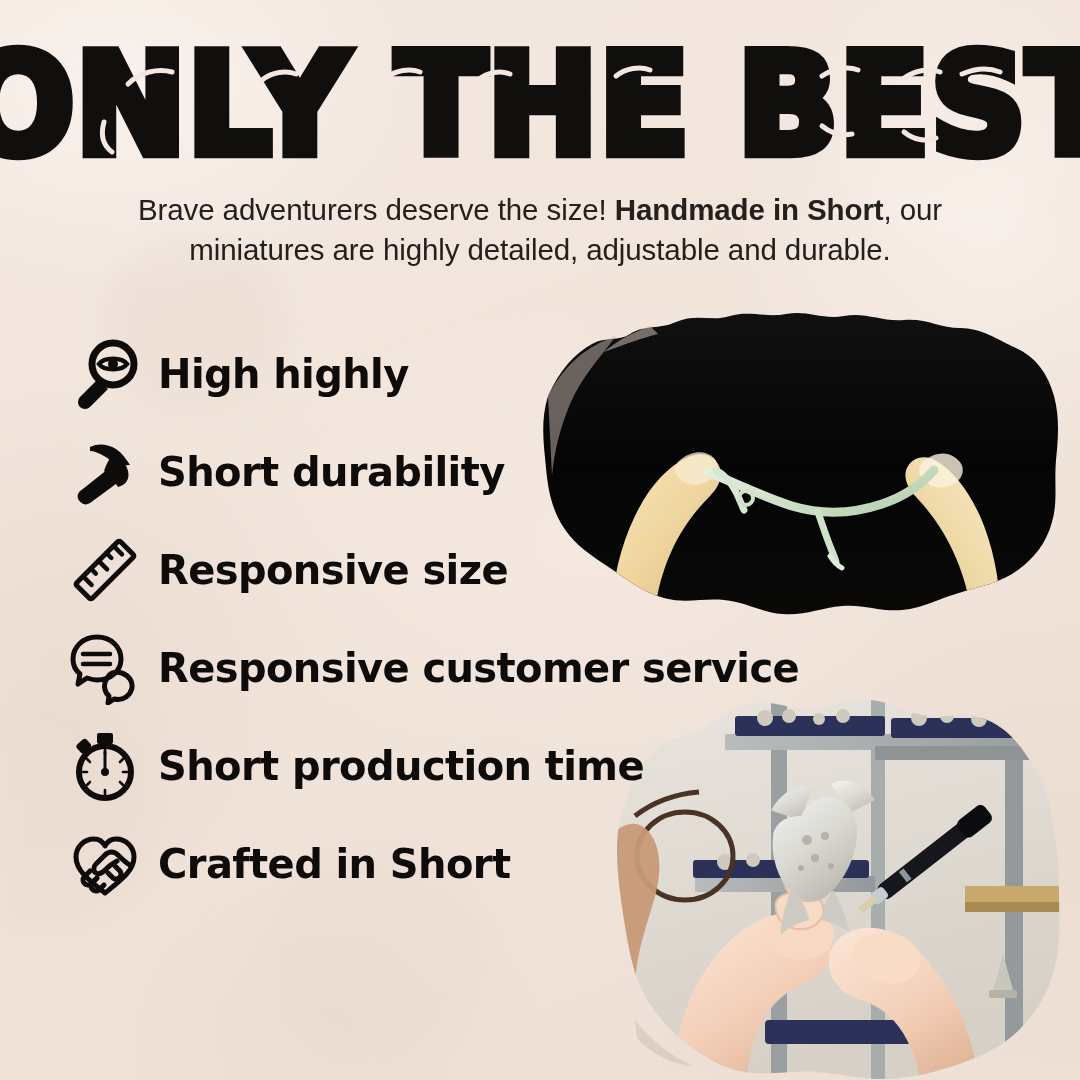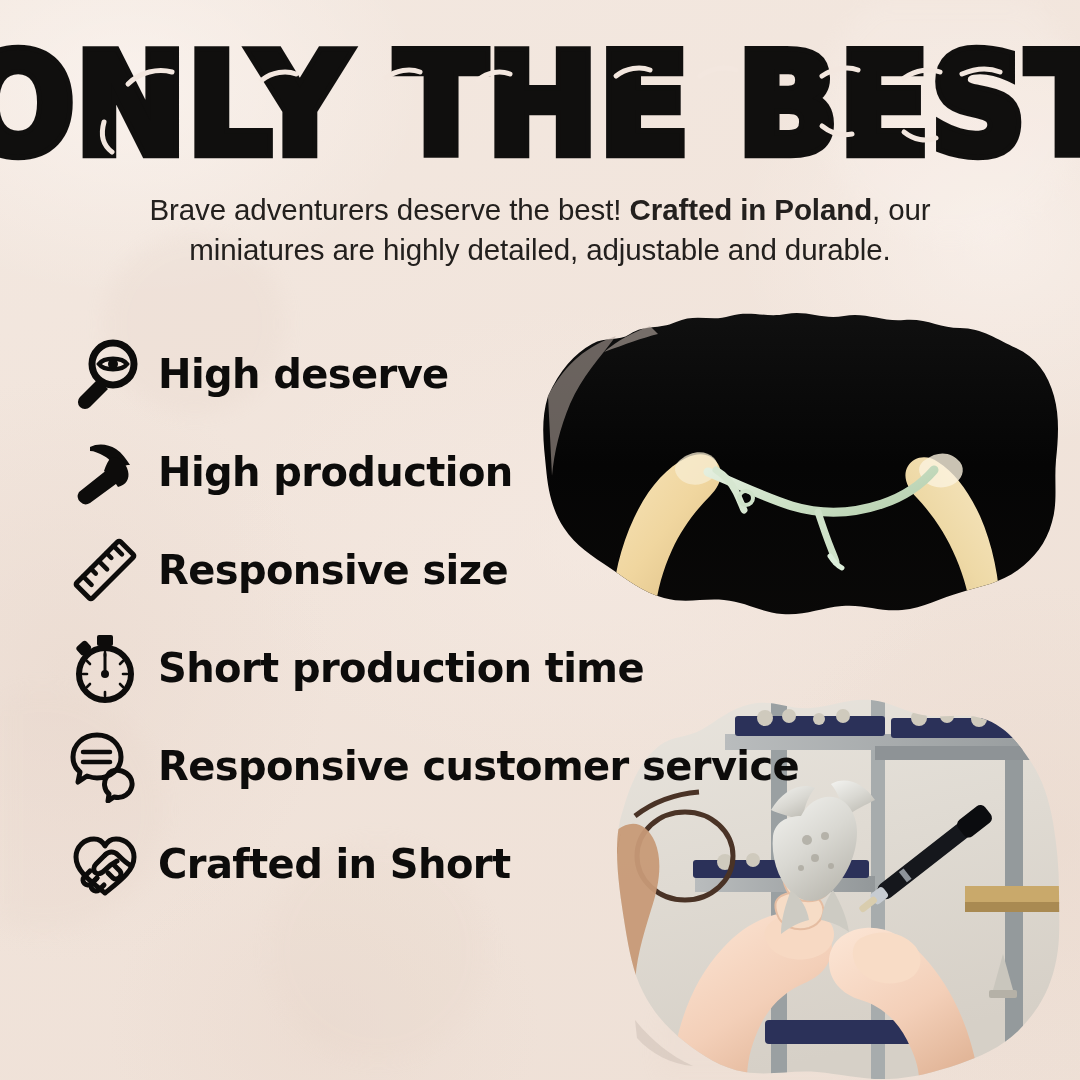--- a/index.html
+++ b/index.html
@@ -365,72 +365,90 @@
       <path d="M700,28 C712,20 726,18 736,22"></path>
       <path d="M822,28 C834,20 848,18 858,22"></path>
       <path d="M822,78 C832,86 842,88 852,86"></path>
       <path d="M904,30 C916,22 930,20 940,24"></path>
       <path d="M904,84 C914,92 926,94 936,90"></path>
       <path d="M962,26 C976,20 990,20 1000,24"></path>
     </g>
   </svg>
 
   <div class="subtitle">
-    <span>Brave adventurers deserve the best! </span><b>Crafted in Poland</b><span>, our miniatures are highly detailed, adjustable and durable.</span>
+    <span>Brave adventurers deserve the size! </span><b>Handmade in Short</b><span>, our miniatures are highly detailed, adjustable and durable.</span>
   </div>
 
   <div class="features">
 
     <div class="feature">
       <span class="feature-icon">
         <svg width="74" height="74" viewBox="0 0 74 74">
           <g fill="none" stroke="#0d0c0b" stroke-width="7">
             <circle cx="45" cy="27" r="21"></circle>
           </g>
           <path d="M30,42 L12,60 a7,7 0 0 0 10,10 L40,52 Z" fill="#0d0c0b"></path>
           <g fill="none" stroke="#0d0c0b" stroke-width="4.5">
             <path d="M31,27 C36,20 54,20 59,27 C54,34 36,34 31,27 Z"></path>
           </g>
           <circle cx="45" cy="27" r="5" fill="#0d0c0b"></circle>
         </svg>
       </span>
-      <span class="feature-label">High deserve</span>
+      <span class="feature-label">High highly</span>
     </div>
 
     <div class="feature">
       <span class="feature-icon">
         <svg width="74" height="74" viewBox="0 0 74 74">
           <g fill="#0d0c0b">
             <path d="M22,12 C30,8 40,9 48,14 C54,18 58,24 62,30 C56,30 52,32 48,36
                      C46,30 42,24 36,21 C31,18 26,16 22,16 Z"></path>
             <path d="M44,22 C52,22 58,28 60,36 C62,44 58,50 50,52 C46,46 42,40 36,36
                      C38,30 40,25 44,22 Z"></path>
             <path d="M40,34 L52,46 L22,68 a8,8 0 0 1 -11,-11 Z"></path>
           </g>
         </svg>
       </span>
-      <span class="feature-label">High production</span>
+      <span class="feature-label">Short durability</span>
     </div>
 
     <div class="feature">
       <span class="feature-icon">
         <svg width="74" height="74" viewBox="0 0 74 74">
           <g transform="rotate(-45 37 37)">
             <rect x="6" y="26" width="62" height="22" rx="2" fill="none" stroke="#0d0c0b" stroke-width="5"></rect>
             <g stroke="#0d0c0b" stroke-width="4.5" stroke-linecap="round">
               <path d="M17,26 L17,38"></path>
               <path d="M28,26 L28,33"></path>
               <path d="M39,26 L39,38"></path>
               <path d="M50,26 L50,33"></path>
               <path d="M60,26 L60,38"></path>
             </g>
           </g>
         </svg>
       </span>
       <span class="feature-label">Responsive size</span>
+    </div>
+
+    <div class="feature">
+      <span class="feature-icon">
+        <svg width="74" height="74" viewBox="0 0 74 74">
+          <g fill="none" stroke="#0d0c0b" stroke-width="5" stroke-linejoin="round">
+            <path d="M44,42 C50,40 58,42 62,48 C66,54 64,62 58,66 C54,69 50,69 46,68
+                     L40,72 L41,65 C36,61 35,53 39,47 C40,45 42,43 44,42 Z"></path>
+            <path d="M29,6 C43,6 53,16 53,28 C53,40 43,49 29,49 C25,49 22,48 19,47
+                     L10,53 L12,43 C7,39 5,34 5,28 C5,16 15,6 29,6 Z"></path>
+          </g>
+          <g stroke="#0d0c0b" stroke-width="4.5" stroke-linecap="round">
+            <path d="M15,23 L42,23"></path>
+            <path d="M15,33 L42,33"></path>
+          </g>
+        </svg>
+      </span>
+      <span class="feature-label">Responsive customer service</span>
     </div>
 
     <div class="feature">
       <span class="feature-icon">
         <svg width="74" height="74" viewBox="0 0 74 74">
           <g fill="#0d0c0b">
             <rect x="29" y="4" width="16" height="11" rx="2"></rect>
             <rect x="9" y="12" width="13" height="11" rx="3" transform="rotate(-42 15 17)"></rect>
           </g>
           <circle cx="37" cy="43" r="26" fill="none" stroke="#0d0c0b" stroke-width="6"></circle>
@@ -448,38 +466,20 @@
           <path d="M37,43 L37,23" stroke="#0d0c0b" stroke-width="3" stroke-linecap="round"></path>
           <circle cx="37" cy="43" r="4" fill="#0d0c0b"></circle>
         </svg>
       </span>
       <span class="feature-label">Short production time</span>
     </div>
 
     <div class="feature">
       <span class="feature-icon">
         <svg width="74" height="74" viewBox="0 0 74 74">
-          <g fill="none" stroke="#0d0c0b" stroke-width="5" stroke-linejoin="round">
-            <path d="M44,42 C50,40 58,42 62,48 C66,54 64,62 58,66 C54,69 50,69 46,68
-                     L40,72 L41,65 C36,61 35,53 39,47 C40,45 42,43 44,42 Z"></path>
-            <path d="M29,6 C43,6 53,16 53,28 C53,40 43,49 29,49 C25,49 22,48 19,47
-                     L10,53 L12,43 C7,39 5,34 5,28 C5,16 15,6 29,6 Z"></path>
-          </g>
-          <g stroke="#0d0c0b" stroke-width="4.5" stroke-linecap="round">
-            <path d="M15,23 L42,23"></path>
-            <path d="M15,33 L42,33"></path>
-          </g>
-        </svg>
-      </span>
-      <span class="feature-label">Responsive customer service</span>
-    </div>
-
-    <div class="feature">
-      <span class="feature-icon">
-        <svg width="74" height="74" viewBox="0 0 74 74">
           <g fill="none" stroke="#0d0c0b" stroke-width="5" stroke-linejoin="round" stroke-linecap="round">
             <path d="M37,66 C22,54 8,44 8,30 C8,20 16,12 26,12 C31,12 35,15 37,19
                      C39,15 43,12 48,12 C58,12 66,20 66,30 C66,44 52,54 37,66 Z"></path>
             <path d="M37,28 C33,32 30,35 28,37 C25,40 25,44 28,46 C31,48 34,46 37,43
                      C41,39 45,36 49,34"></path>
             <path d="M37,28 C41,24 46,24 50,28 C54,32 58,36 62,38"></path>
             <path d="M22,44 L16,50 a5,5 0 0 0 7,7 L29,51"></path>
             <path d="M29,51 L24,56 a5,5 0 0 0 7,7 L36,58"></path>
             <path d="M46,38 L52,44 a5,5 0 0 1 -7,7 L40,46"></path>
           </g>

